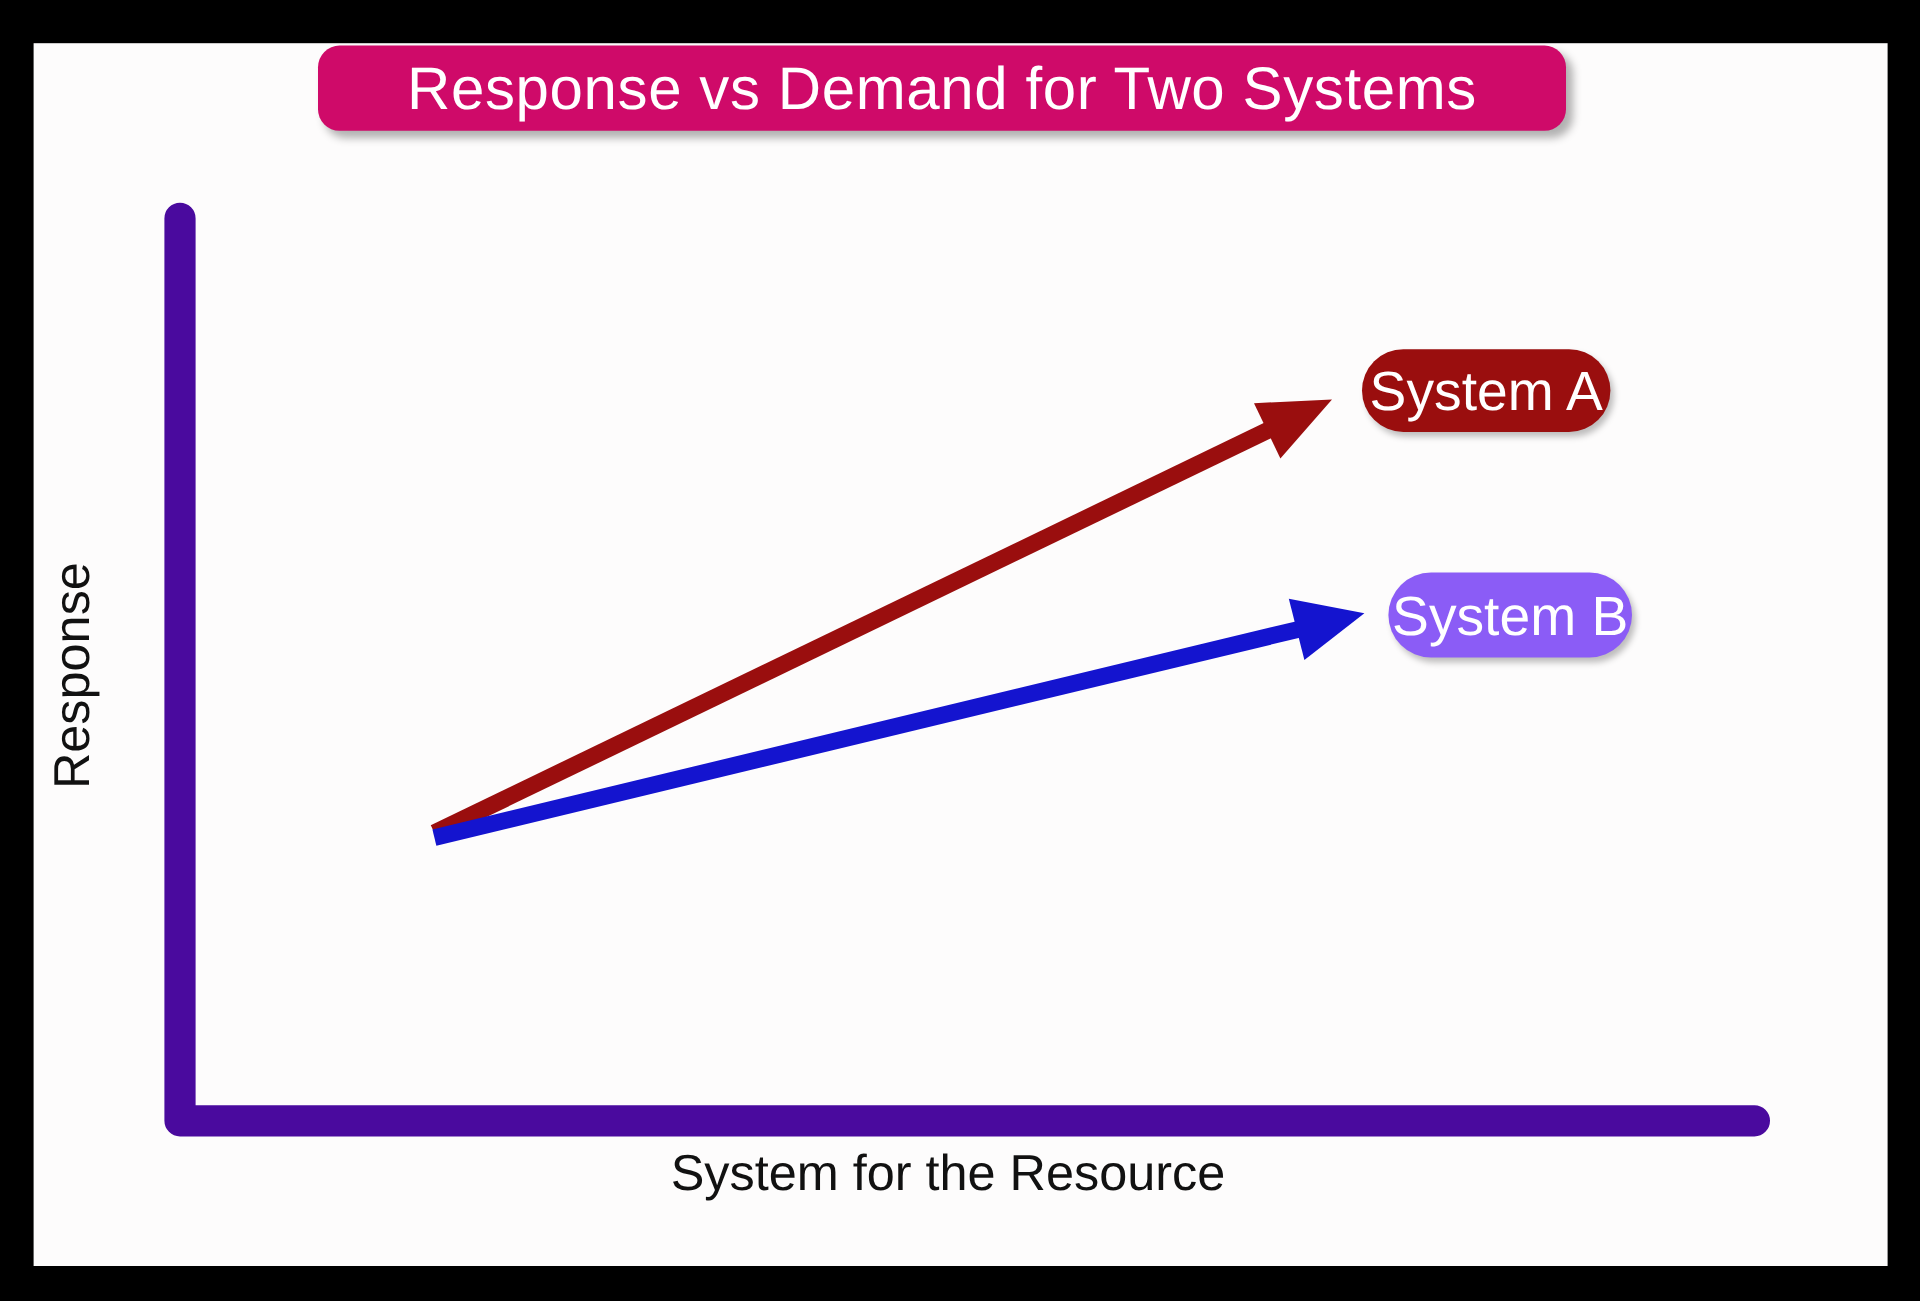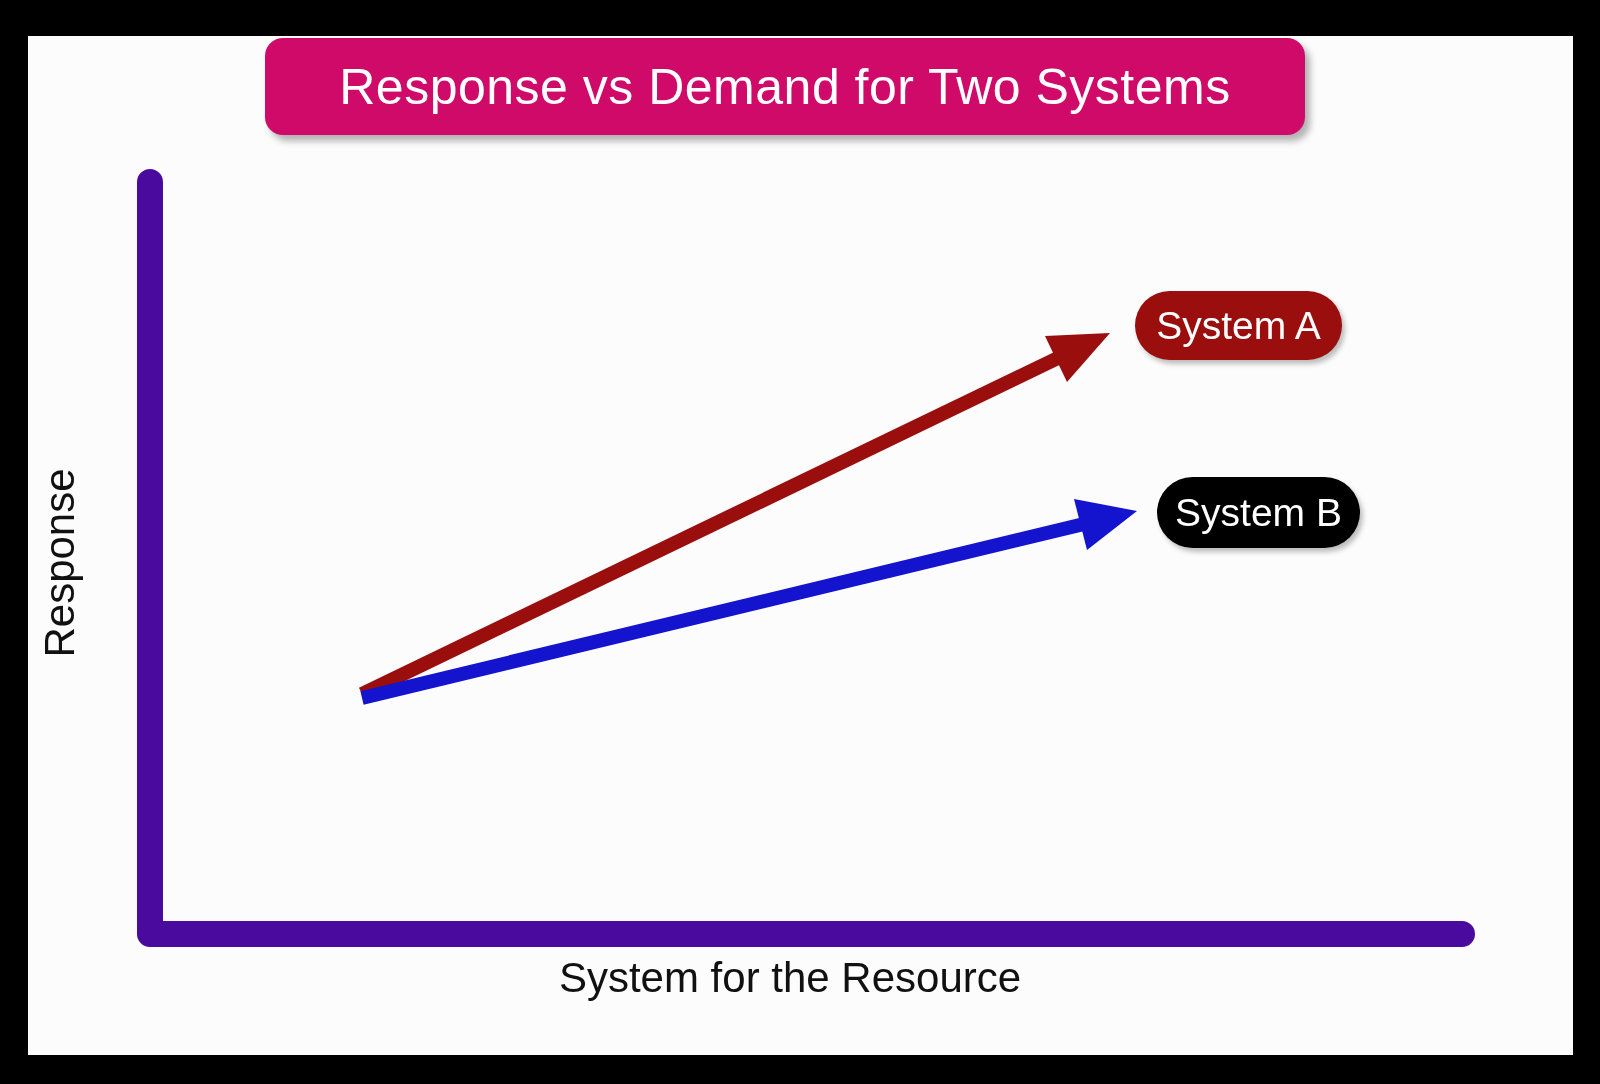--- a/index.html
+++ b/index.html
@@ -11,21 +11,21 @@
     overflow:hidden;
   }
   .canvas{
     position:absolute;
     left:28px;top:36px;right:27px;bottom:29px;
     background:#FDFCFC;
   }
   .title-box{
     position:absolute;
     left:237px;top:2px;          
-    width:1040px;height:97px;
+    width:1040px;height:71px;
     border-radius:18px;
     display:flex;align-items:center;justify-content:center;
     color:#fff;
     font-size:50px;
     letter-spacing:0.5px;
     box-shadow:5px 6px 7px rgba(0,0,0,0.30);
   }
   .diagram-svg{
     position:absolute;left:0;top:0;width:100%;height:100%;
   }
@@ -37,21 +37,21 @@
     width:300px;text-align:center;
     transform:rotate(-90deg);
   }
   .x-label{
     left:382px;top:918px;        
     width:760px;text-align:center;
   }
   .pill{
     position:absolute;
     display:flex;align-items:center;justify-content:center;
-    color:#fff;font-size:39px;
+    color:#fff;font-size:46px;
     border-radius:40px;
     box-shadow:3px 4px 5px rgba(0,0,0,0.25);
   }
   .pill-a{ left:1107px;top:255px;width:207px;height:69px; }
   .pill-b{ left:1129px;top:441px;width:203px;height:71px; }
 </style>
 </head>
 <body>
 
 <div class="canvas">
@@ -72,17 +72,17 @@
   </svg>
 
   <div class="axis-label y-label">Response</div>
 
   <div class="axis-label x-label">System for the Resource</div>
 
   <div class="pill pill-a" style="background-color: rgb(154, 14, 14);">
     <span>System A</span>
   </div>
 
-  <div class="pill pill-b" style="background-color: #000000;">
+  <div class="pill pill-b" style="background-color: #8b5cf6;">
     <span>System B</span>
   </div>
 
 </div>
 
 </body></html>

